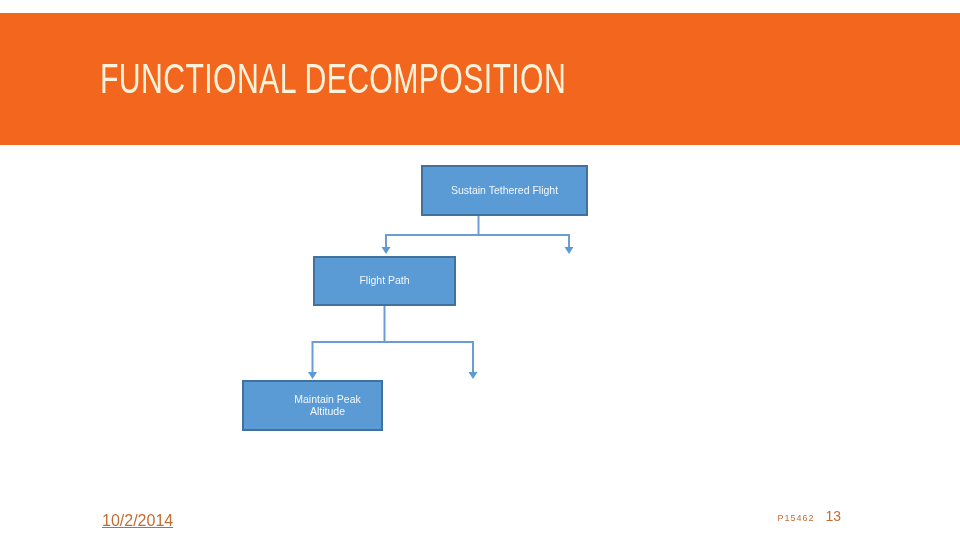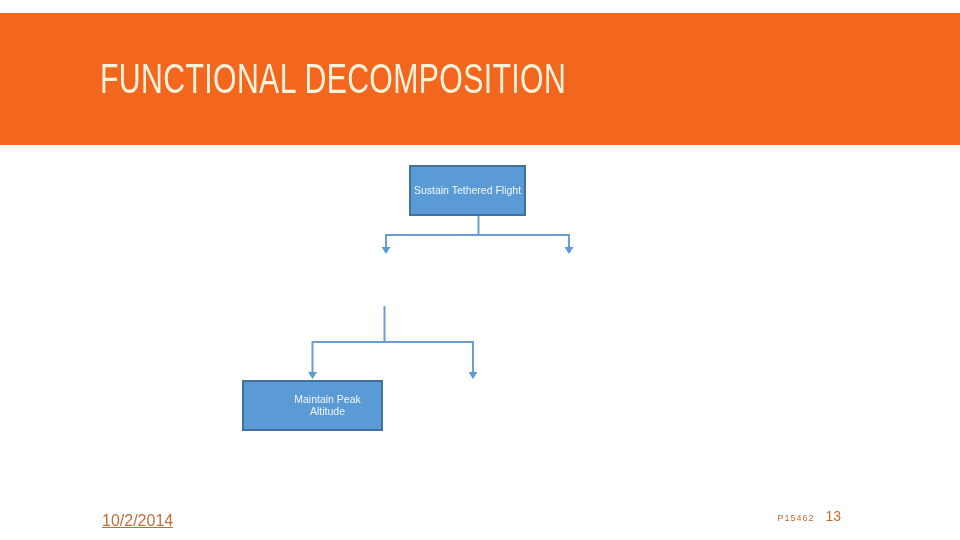--- a/index.html
+++ b/index.html
@@ -38,21 +38,21 @@
     border: 2px solid #41719c;
     color: #f2f7fc;
     font-size: 10.5px;
     display: flex;
     align-items: center;
     justify-content: center;
     text-align: center;
     line-height: 1.1;
     padding: 2px;
   }
-  .node-root            { left: 409px; top: 165px; width: 117px; height: 51px; }
+  .node-root            { left: 421px; top: 165px; width: 167px; height: 51px; }
   .node-flight-path     { left: 313px; top: 256px; width: 143px; height: 50px; }
   .node-regulate        { left: 499px; top: 257px; width: 141px; height: 50px; }
   .node-maintain        { left: 242px; top: 380px; width: 141px; height: 51px; padding-left: 32px; }
   .node-cyclical        { left: 403px; top: 380px; width: 140px; height: 51px; }
   .connector-layer {
     position: absolute;
     left: 0; top: 0;
     width: 960px; height: 540px;
     pointer-events: none;
   }
@@ -101,20 +101,21 @@
     <g fill="#5b9bd5" stroke="none">
       <polygon points="381.5,247 390.5,247 386,254"></polygon>
       <polygon points="564.5,247 573.5,247 569,254"></polygon>
       <polygon points="308,372 317,372 312.5,379"></polygon>
       <polygon points="468.5,372 477.5,372 473,379"></polygon>
     </g>
   </svg>
 
   <div class="node node-root">Sustain Tethered Flight</div>
 
+  <div class="node node-flight-path">Flight Path</div>
 
 
   <div class="node node-maintain">Maintain Peak Altitude</div>
 
 
   <div class="footer-date">10/2/2014</div>
 
   <div class="footer-right">
     <span class="project-code">P15462</span>
     <span class="page-number">13</span>

